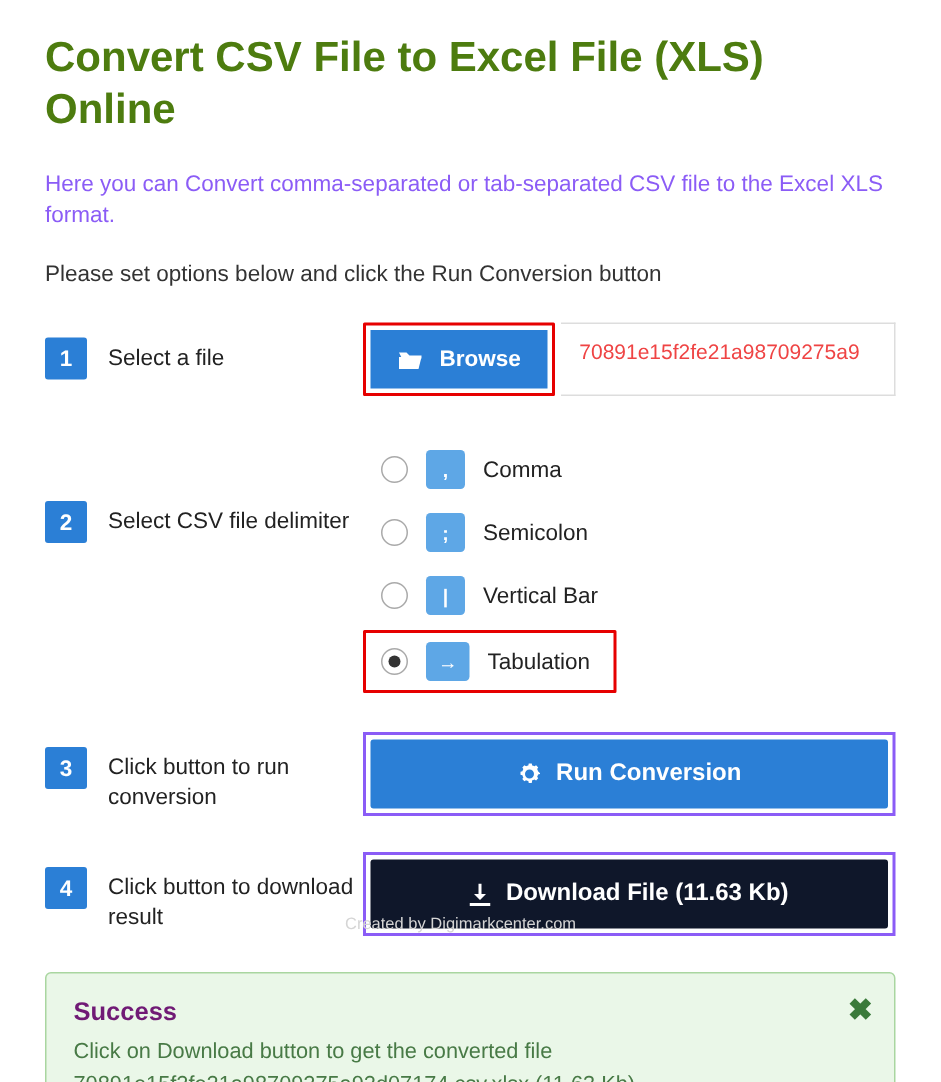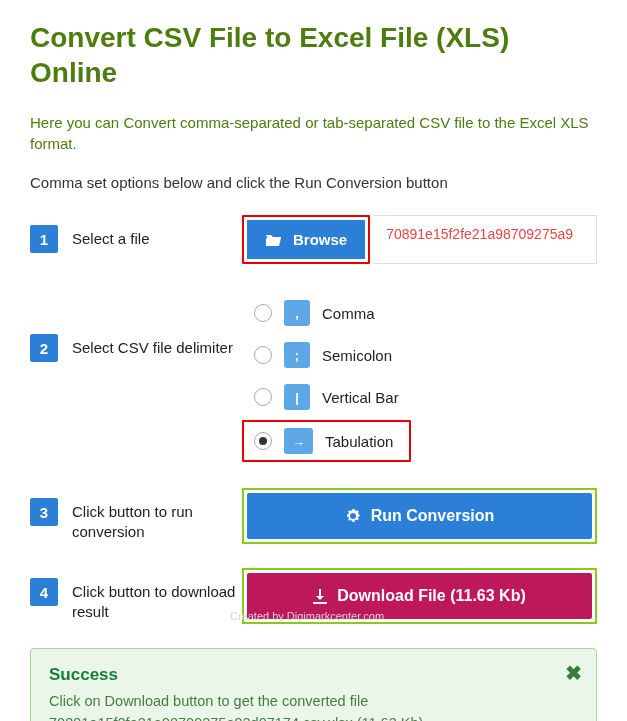--- a/index.html
+++ b/index.html
@@ -12,21 +12,21 @@
   }
   h1 {
     font-size: 28px;
     font-weight: 700;
     color: #4d7c0f;
     margin-bottom: 22px;
     line-height: 1.25;
   }
   .intro {
     font-size: 15px;
-    color: #4d7c0f;
+    color: #8b5cf6;
     margin-bottom: 20px;
     line-height: 1.4;
   }
   .subintro {
     font-size: 15px;
     color: #333;
     margin-bottom: 24px;
   }
   .step {
     display: flex;
@@ -156,35 +156,35 @@
     font-weight: 700;
     padding: 14px 0;
     display: flex;
     align-items: center;
     justify-content: center;
     gap: 10px;
     cursor: pointer;
     border-radius: 2px;
   }
   .run-btn { background: #2b7fd6; }
-  .dl-btn { background: #be185d; }
+  .dl-btn { background: #0f172a; }
   .big-hl {
-    border: 2px solid #84cc16;
+    border: 2px solid #8b5cf6;
     padding: 3px;
   }
   .success-box {
     border: 1px solid #a9d6a0;
     background: #eaf7e8;
     border-radius: 4px;
     padding: 16px 18px;
     position: relative;
     margin-top: 8px;
   }
   .success-title {
-    color: #15803d;
+    color: #701a75;
     font-weight: 700;
     font-size: 17px;
     margin-bottom: 6px;
   }
   .success-msg {
     color: #487a46;
     font-size: 14.5px;
     line-height: 1.5;
   }
   .success-close {
@@ -203,21 +203,21 @@
     pointer-events: none;
   }
   svg { display: block; }
 </style>
 </head>
 <body>
 
 <h1>Convert CSV File to Excel File (XLS) Online</h1>
 
 <p class="intro">Here you can Convert comma-separated or tab-separated CSV file to the Excel XLS format.</p>
-<p class="subintro">Comma set options below and click the Run Conversion button</p>
+<p class="subintro">Please set options below and click the Run Conversion button</p>
 
 <div class="step">
   <div class="step-num">1</div>
   <div class="step-label">Select a file</div>
   <div class="step-body">
     <div class="file-row">
       <span class="hl-red browse-wrap">
         <button class="browse-btn">
           <span>
             <svg width="18" height="14" viewBox="0 0 18 14">

